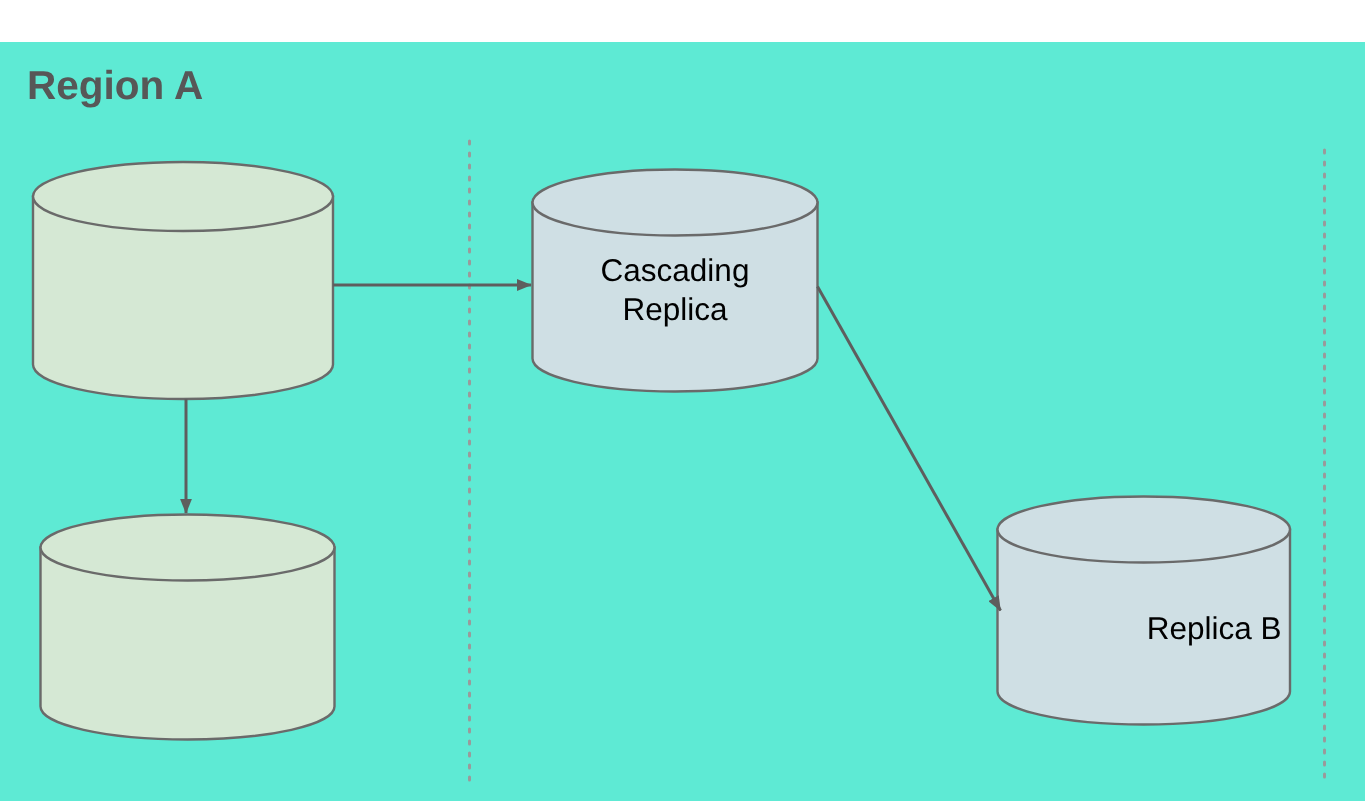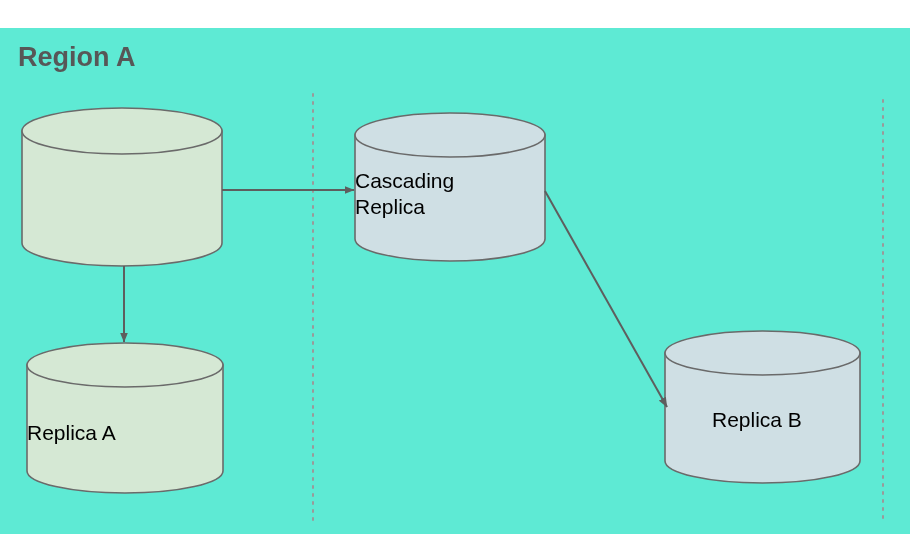--- a/index.html
+++ b/index.html
@@ -31,20 +31,21 @@
     color: #575757;
     letter-spacing: 0px;
     white-space: nowrap;
   }
   .node-label {
     position: absolute;
     font-family: "Liberation Sans", sans-serif;
     font-size: 21px;
     font-weight: normal;
     color: #000000;
+    text-align: center;
     line-height: 26px;
     white-space: pre-line;
     pointer-events: none;
   }
 </style>
 </head>
 <body>
 
 <div id="canvas">
 
@@ -85,18 +86,17 @@
       <line x1="222" y1="162" x2="354" y2="162" stroke="#5e5e5e" stroke-width="2" marker-end="url(#arrowhead)"></line>
 
       <line x1="124" y1="238" x2="124" y2="314" stroke="#5e5e5e" stroke-width="2" marker-end="url(#arrowhead)"></line>
 
       <line x1="545" y1="163" x2="667" y2="379" stroke="#5e5e5e" stroke-width="2" marker-end="url(#arrowhead)"></line>
     </g>
   </svg>
 
   <div class="region-label" style="left:18px; top:14px;">Region A</div>
 
-  <div class="node-label" style="left:27px; top:392px; width:196px;">Replica A</div>
   <div class="node-label" style="left:355px; top:140px; width:190px;">Cascading
 Replica</div>
   <div class="node-label" style="left:665px; top:379px; width:195px;padding-left:47px;">Replica B</div>
 
 </div>
 
 </body></html>

